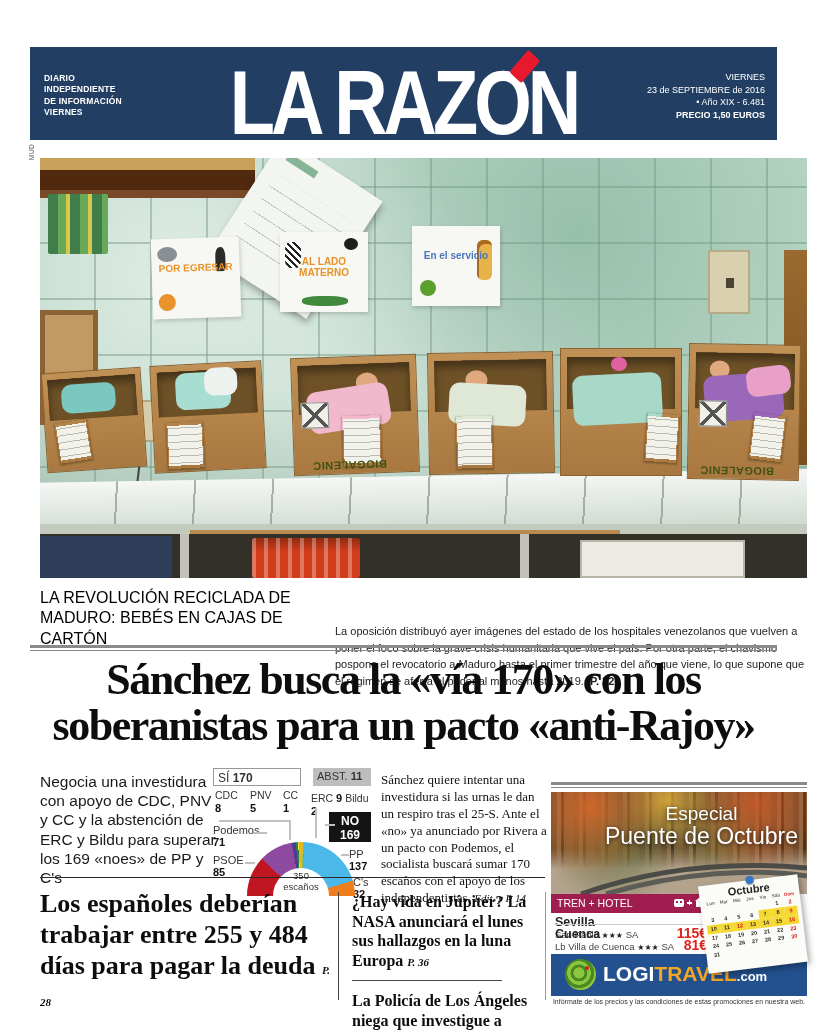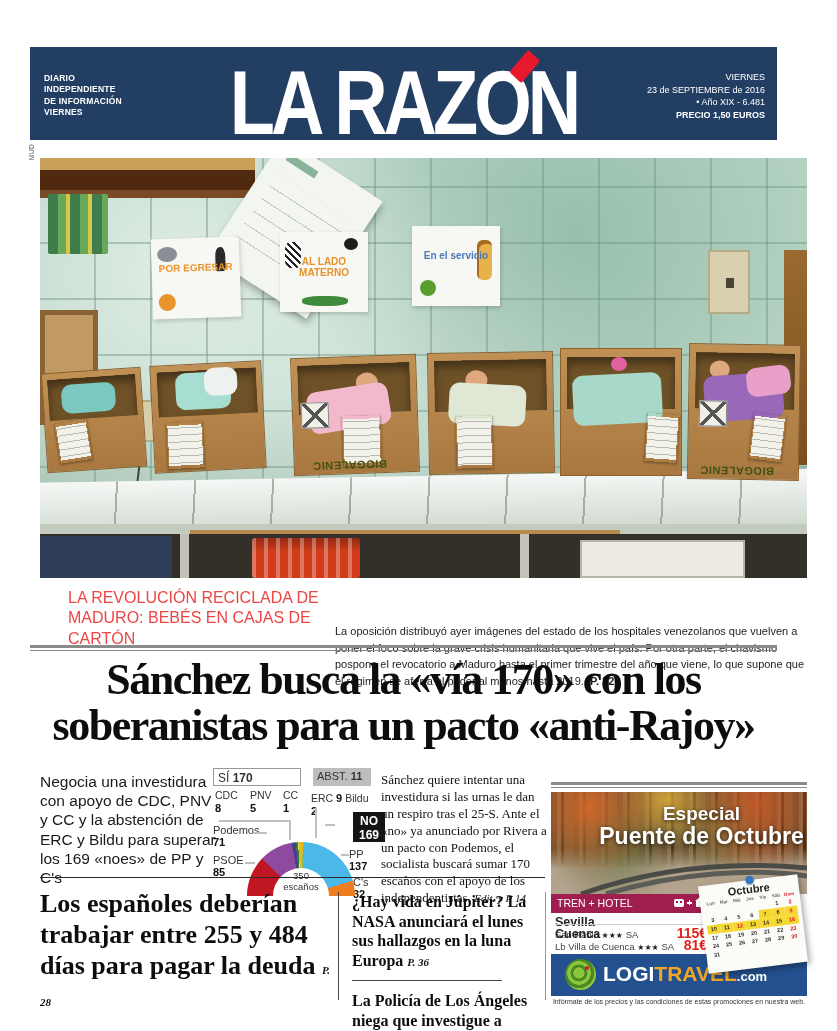--- a/index.html
+++ b/index.html
@@ -74,41 +74,41 @@
   .apron{left:150px;top:372px;width:430px;height:9px;background:#b88a4e;}
   .under{left:0;top:376px;width:767px;height:44px;background:#33302a;}
   .bluecloth{left:0;top:378px;width:132px;height:42px;background:#2e3e58;}
   .basket{left:212px;top:380px;width:108px;height:40px;border-radius:3px;background-color:#d23c1a;
       background-image:repeating-linear-gradient(90deg,rgba(255,255,255,.3) 0 4px,transparent 4px 12px),
                        linear-gradient(rgba(0,0,0,.3),transparent 35%);}
   .cab{left:540px;top:382px;width:165px;height:38px;background:#eceae2;border:2px solid #b8b4a8;box-sizing:border-box;}
   .leg{position:absolute;width:9px;height:44px;background:#c2c2b8;top:376px;}
 
   
-  .kicker{left:40px;top:588px;width:292px;font-size:16px;line-height:1.28;color:#ef4444;font-weight:500;margin-left:28px;}
+  .kicker{left:40px;top:588px;width:292px;font-size:16px;line-height:1.28;color:#000000;font-weight:500;}
   .caption-body{left:335px;top:587px;width:472px;font-size:11px;line-height:1.5;color:#1c1c1c;margin-top:36px;}
   .caption-body b{font-weight:bold;}
   .rule-double{left:30px;top:645px;width:747px;height:6px;border-top:3px solid #8a8a8a;border-bottom:1px solid #8a8a8a;box-sizing:border-box;}
 
   
   .headline{left:30px;top:657px;width:747px;text-align:center;font-family:"Liberation Serif",serif;
       font-weight:bold;font-size:44px;line-height:1.05;letter-spacing:-1.5px;color:#0d0d0d;}
 
   
   .lead-left{left:40px;top:772px;width:178px;font-size:15.5px;line-height:1.24;color:#1a1a1a;}
   .lead-right{left:381px;top:772px;width:166px;font-family:"Liberation Serif",serif;font-size:13px;line-height:1.3;color:#111;}
   .iref{font-style:italic;font-size:11px;}
 
   
   .chart{left:213px;top:768px;width:163px;height:136px;font-size:10.5px;color:#333;}
   .si-box{left:0;top:0;width:88px;height:18px;border:1px solid #999;box-sizing:border-box;padding:2px 0 0 4px;font-size:12px;}
   .abst-box{left:100px;top:0;width:58px;height:18px;background:#bdbdbd;box-sizing:border-box;padding:2px 0 0 4px;font-size:11px;}
   .pl{position:absolute;line-height:1.1;}
   .pl b{font-size:11px;color:#111;}
-  .no-box{left:140px;top:44px;width:32px;height:30px;background:#141414;color:#fff;text-align:center;
+  .no-box{left:116px;top:44px;width:42px;height:30px;background:#141414;color:#fff;text-align:center;
       font-weight:bold;font-size:12px;line-height:1.2;padding-top:2px;box-sizing:border-box;}
   .donut{left:34px;top:74px;width:108px;height:54px;border-radius:54px 54px 0 0;}
   .hole{position:absolute;left:26px;bottom:0;width:56px;height:28px;background:#fff;border-radius:28px 28px 0 0;
       text-align:center;font-size:9.5px;color:#333;line-height:1.2;padding-top:2px;box-sizing:border-box;}
   .ll{position:absolute;background:#c0c0c0;}
 
   .rule-thin{left:40px;top:877px;width:505px;height:1px;background:#2a2a2a;}
 
   
   .sec-head{left:40px;top:888px;width:295px;font-family:"Liberation Serif",serif;font-weight:bold;
@@ -124,21 +124,21 @@
   .ad-photo{position:absolute;left:0;top:0;width:256px;height:102px;overflow:hidden;
       background-color:#7a5a38;
       background-image:
         radial-gradient(circle at 15% 15%,rgba(216,104,42,.9),transparent 30%),
         radial-gradient(circle at 45% 8%,rgba(216,168,58,.9),transparent 28%),
         radial-gradient(circle at 80% 12%,rgba(200,90,40,.9),transparent 32%),
         radial-gradient(circle at 65% 35%,rgba(120,120,60,.8),transparent 30%),
         radial-gradient(circle at 25% 45%,rgba(90,106,58,.8),transparent 35%),
         linear-gradient(rgba(0,0,0,0) 55%,#b3a28c 75%),
         repeating-linear-gradient(90deg,#6b4a2e 0 6px,#8a6a44 6px 10px,#3e2c1a 10px 13px,#7a5a38 13px 22px);}
-  .ad-title{position:absolute;left:0;right:0;top:12px;text-align:center;color:#fff;font-weight:bold;
+  .ad-title{position:absolute;left:0;right:0;top:12px;text-align:center;color:#fff;font-weight:normal;
       text-shadow:0 1px 4px rgba(0,0,0,.7);line-height:1.05;padding-left:45px;}
   .ad-title .l1{font-size:19px;}
   .ad-title .l2{font-size:23px;}
   .ad-mid{position:absolute;left:0;top:102px;width:256px;height:60px;background:#fff;}
   .thbar{position:absolute;left:0;top:0;width:158px;height:19px;background:#a01d4f;color:#fff;
       font-weight:normal;font-size:10.5px;padding:3px 0 0 6px;box-sizing:border-box;}
   .th-icons{position:absolute;right:5px;top:4px;width:30px;height:11px;}
   .i-train{position:absolute;left:0;top:1px;width:10px;height:8px;background:#fff;border-radius:2px;}
   .i-train:after{content:"";position:absolute;left:2px;top:2px;width:2px;height:2px;background:#a01d4f;box-shadow:4px 0 #a01d4f;}
   .i-plus{position:absolute;left:13px;top:4px;width:5px;height:1.5px;background:#fff;}

